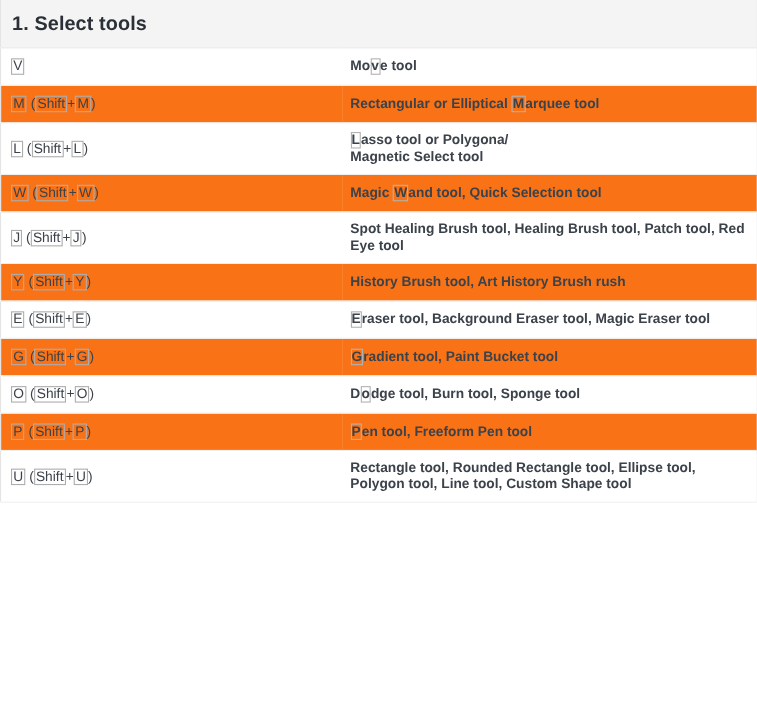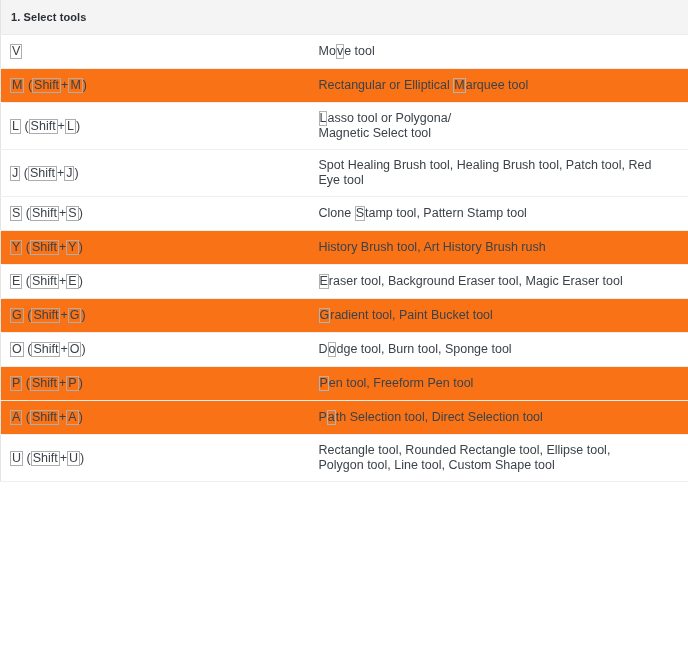--- a/index.html
+++ b/index.html
@@ -24,42 +24,42 @@
     border-right: 1px solid #d8d8d8;
   }
 
   #shortcut-table col.col-key   { width: 310px; }
   #shortcut-table col.col-desc  { width: 378px; }
 
   
   tr.section-header th {
     background: #f4f4f4;
     text-align: left;
-    font-size: 11px;
+    font-size: 18px;
     font-weight: bold;
     color: #2b2f36;
     padding: 11px 0 11px 10px;
     border-bottom: 1px solid #ececec;
     letter-spacing: .1px;
   }
 
   
   tr.shortcut-row > td {
     font-size: 12.5px;
     line-height: 15px;
     color: #3c424a;
     vertical-align: middle;
     padding: 9px 8px 9px 10px;
     border-bottom: 1px solid #efefef;
   }
   tr.shortcut-row.alt > td { background: #f97316; }
   tr.shortcut-row.plain > td { background: #ffffff; }
 
   tr.shortcut-row > td.key-cell  { padding-left: 9px; }
-  tr.shortcut-row > td.desc-cell { padding-left: 8px; }
+  tr.shortcut-row > td.desc-cell { padding-left: 8px; font-weight: bold; }
 
   
   tr.shortcut-row.two-line > td { padding-top: 8px; padding-bottom: 8px; }
 
   
   .keycap {
     display: inline-block;
     border: 1px solid #adadad;
     padding: 0 1px;
     margin: 0;
@@ -99,27 +99,27 @@
         <td class="desc-cell"><span class="plainsep">Mo</span><span class="mnemonic">v</span><span class="plainsep">e tool</span></td>
       </tr>
       <tr class="shortcut-row alt">
         <td class="key-cell"><span class="keycap">M</span><span class="plainsep"> (</span><span class="keycap">Shift</span><span class="plainsep">+</span><span class="keycap">M</span><span class="plainsep">)</span></td>
         <td class="desc-cell"><span class="plainsep">Rectangular or Elliptical </span><span class="mnemonic">M</span><span class="plainsep">arquee tool</span></td>
       </tr>
       <tr class="shortcut-row plain two-line">
         <td class="key-cell"><span class="keycap">L</span><span class="plainsep"> (</span><span class="keycap">Shift</span><span class="plainsep">+</span><span class="keycap">L</span><span class="plainsep">)</span></td>
         <td class="desc-cell"><span class="mnemonic">L</span><span class="plainsep">asso tool or Polygona/</span><br><span class="plainsep">Magnetic Select tool</span></td>
       </tr>
+      <tr class="shortcut-row alt">
+        <td class="key-cell"><span class="keycap">W</span><span class="plainsep"> (</span><span class="keycap">Shift</span><span class="plainsep">+</span><span class="keycap">W</span><span class="plainsep">)</span></td>
+        <td class="desc-cell"><span class="plainsep">Magic </span><span class="mnemonic">W</span><span class="plainsep">and tool, Quick Selection tool</span></td>
+      </tr>
       <tr class="shortcut-row plain two-line">
         <td class="key-cell"><span class="keycap">J</span><span class="plainsep"> (</span><span class="keycap">Shift</span><span class="plainsep">+</span><span class="keycap">J</span><span class="plainsep">)</span></td>
         <td class="desc-cell"><span class="plainsep">Spot Healing Brush tool, Healing Brush tool, Patch tool, Red</span><br><span class="plainsep">Eye tool</span></td>
-      </tr>
-      <tr class="shortcut-row plain">
-        <td class="key-cell"><span class="keycap">S</span><span class="plainsep"> (</span><span class="keycap">Shift</span><span class="plainsep">+</span><span class="keycap">S</span><span class="plainsep">)</span></td>
-        <td class="desc-cell"><span class="plainsep">Clone </span><span class="mnemonic">S</span><span class="plainsep">tamp tool, Pattern Stamp tool</span></td>
       </tr>
       <tr class="shortcut-row alt">
         <td class="key-cell"><span class="keycap">Y</span><span class="plainsep"> (</span><span class="keycap">Shift</span><span class="plainsep">+</span><span class="keycap">Y</span><span class="plainsep">)</span></td>
         <td class="desc-cell"><span class="plainsep">History Brush tool, Art History Brush rush</span></td>
       </tr>
       <tr class="shortcut-row plain">
         <td class="key-cell"><span class="keycap">E</span><span class="plainsep"> (</span><span class="keycap">Shift</span><span class="plainsep">+</span><span class="keycap">E</span><span class="plainsep">)</span></td>
         <td class="desc-cell"><span class="mnemonic">E</span><span class="plainsep">raser tool, Background Eraser tool, Magic Eraser tool</span></td>
       </tr>
       <tr class="shortcut-row alt">
@@ -127,22 +127,18 @@
         <td class="desc-cell"><span class="mnemonic">G</span><span class="plainsep">radient tool, Paint Bucket tool</span></td>
       </tr>
       <tr class="shortcut-row plain">
         <td class="key-cell"><span class="keycap">O</span><span class="plainsep"> (</span><span class="keycap">Shift</span><span class="plainsep">+</span><span class="keycap">O</span><span class="plainsep">)</span></td>
         <td class="desc-cell"><span class="plainsep">D</span><span class="mnemonic">o</span><span class="plainsep">dge tool, Burn tool, Sponge tool</span></td>
       </tr>
       <tr class="shortcut-row alt">
         <td class="key-cell"><span class="keycap">P</span><span class="plainsep"> (</span><span class="keycap">Shift</span><span class="plainsep">+</span><span class="keycap">P</span><span class="plainsep">)</span></td>
         <td class="desc-cell"><span class="mnemonic">P</span><span class="plainsep">en tool, Freeform Pen tool</span></td>
       </tr>
-      <tr class="shortcut-row alt">
-        <td class="key-cell"><span class="keycap">A</span><span class="plainsep"> (</span><span class="keycap">Shift</span><span class="plainsep">+</span><span class="keycap">A</span><span class="plainsep">)</span></td>
-        <td class="desc-cell"><span class="plainsep">P</span><span class="mnemonic">a</span><span class="plainsep">th Selection tool, Direct Selection tool</span></td>
-      </tr>
       <tr class="shortcut-row plain two-line">
         <td class="key-cell"><span class="keycap">U</span><span class="plainsep"> (</span><span class="keycap">Shift</span><span class="plainsep">+</span><span class="keycap">U</span><span class="plainsep">)</span></td>
         <td class="desc-cell"><span class="plainsep">Rectangle tool, Rounded Rectangle tool, Ellipse tool,</span><br><span class="plainsep">Polygon tool, Line tool, Custom Shape tool</span></td>
       </tr>
     </tbody>
 </table>
 
 </body></html>

